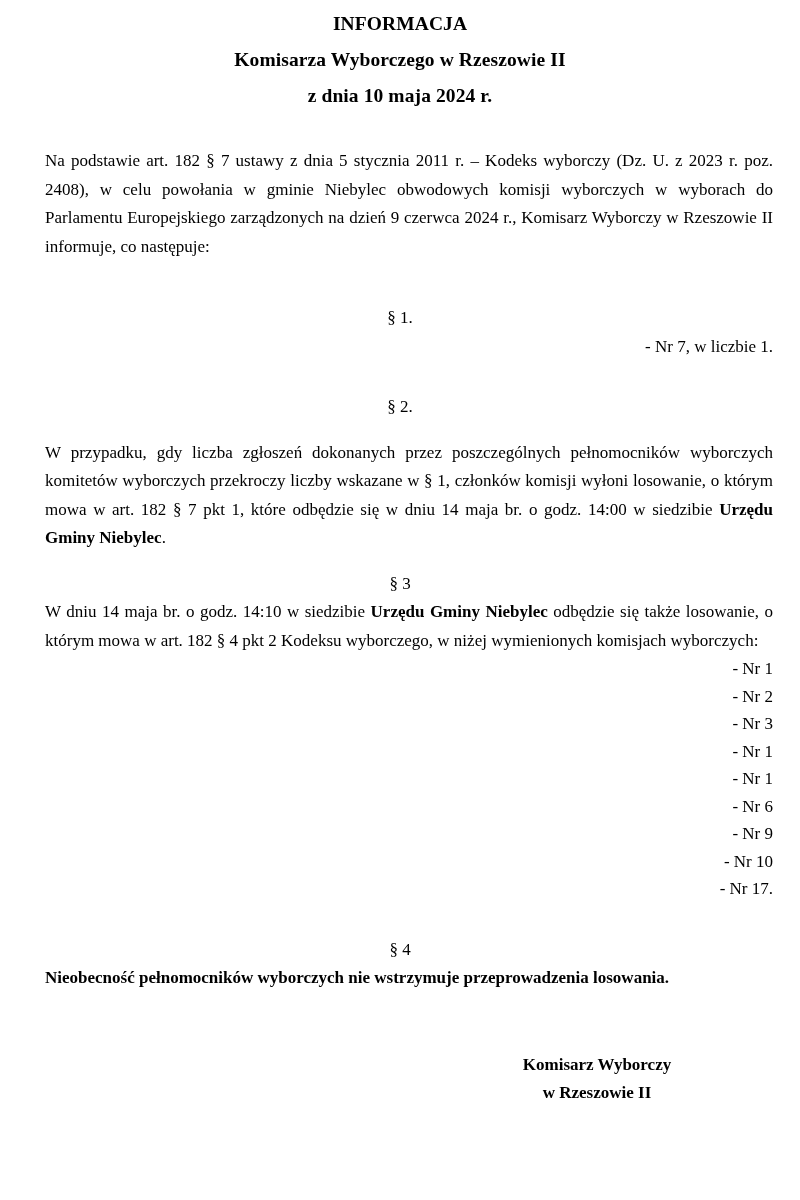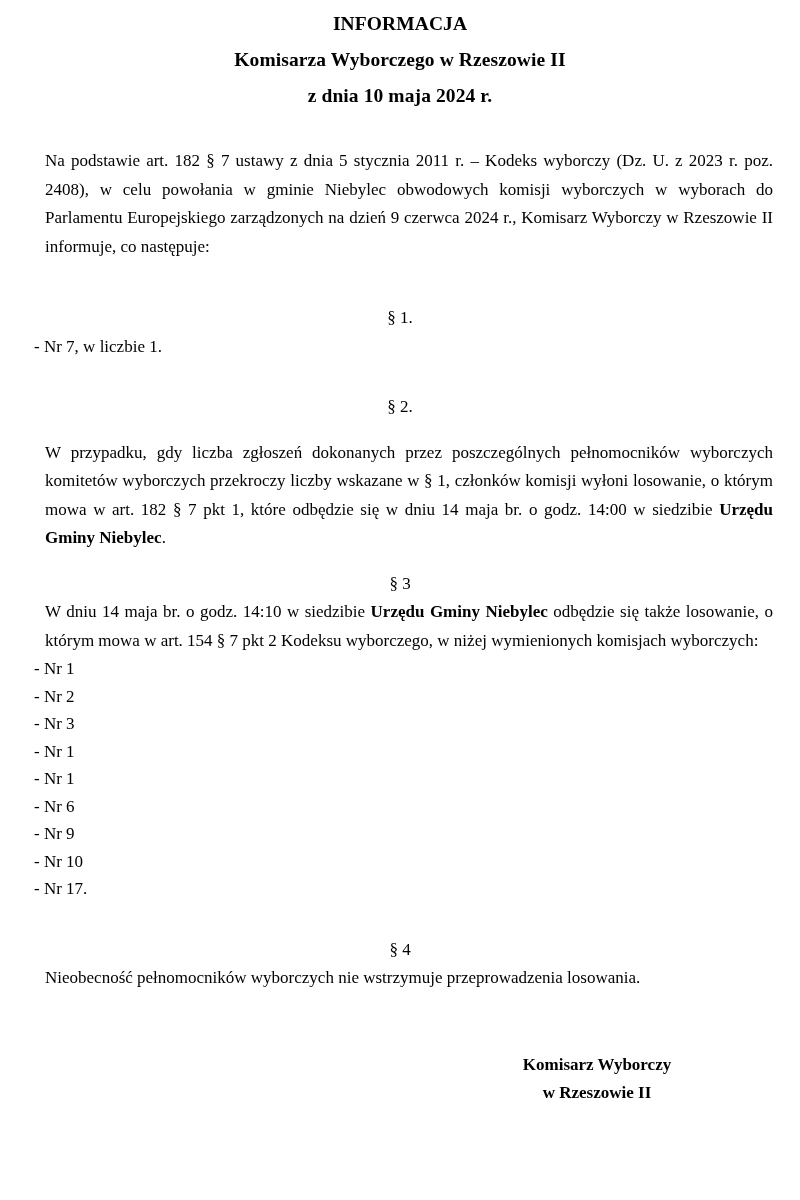--- a/index.html
+++ b/index.html
@@ -46,38 +46,39 @@
   
   .para {
     font-size: 17px;
     line-height: 28.5px;
     text-align: justify;
     text-justify: inter-word;
     margin-left: 18px;
   }
   .no-justify {
     text-align: left;
+    font-weight: bold;
   }
 
   
   .section-heading {
     text-align: center;
     font-size: 17px;
     line-height: 28.5px;
   }
 
   .gap-lg { height: 33px; }
   .gap-md { height: 17px; }
   .gap-sm { height: 10px; }
 
   
   .commission-list {
     font-size: 17px;
     line-height: 27.5px;
-    text-align: left;
+    text-align: right;
     margin-left: 7px;
   }
   .commission-item {
     white-space: pre;
   }
 
   
   .signature-block {
     margin-top: 58px;
     text-align: center;
@@ -123,21 +124,21 @@
     <div class="section-heading">§ 2.</div>
     <div class="gap-md"></div>
     <div class="para">
       <span>W przypadku, gdy liczba zgłoszeń dokonanych przez poszczególnych pełnomocników wyborczych komitetów wyborczych przekroczy liczby wskazane w § 1, członków komisji wyłoni losowanie, o którym mowa w art. 182 § 7 pkt 1, które odbędzie się w dniu 14 maja  br. o godz. 14:00 w siedzibie </span><b class="strong">Urzędu Gminy Niebylec</b><span>.</span>
     </div>
 
     <div class="gap-md"></div>
 
     <div class="section-heading">§ 3</div>
     <div class="para">
-      <span>W dniu 14 maja br. o godz. 14:10 w siedzibie </span><b class="strong">Urzędu Gminy Niebylec</b><span> odbędzie się także losowanie, o którym mowa w art. 154 § 7 pkt 2 Kodeksu wyborczego, w niżej wymienionych komisjach wyborczych:</span>
+      <span>W dniu 14 maja br. o godz. 14:10 w siedzibie </span><b class="strong">Urzędu Gminy Niebylec</b><span> odbędzie się także losowanie, o którym mowa w art. 182 § 4 pkt 2 Kodeksu wyborczego, w niżej wymienionych komisjach wyborczych:</span>
     </div>
     <div class="commission-list">
       <div class="commission-item">- Nr 1</div>
       <div class="commission-item">- Nr 2</div>
       <div class="commission-item">- Nr 3</div>
       <div class="commission-item">- Nr 1</div>
       <div class="commission-item">- Nr 1</div>
       <div class="commission-item">- Nr 6</div>
       <div class="commission-item">- Nr 9</div>
       <div class="commission-item">- Nr 10</div>

